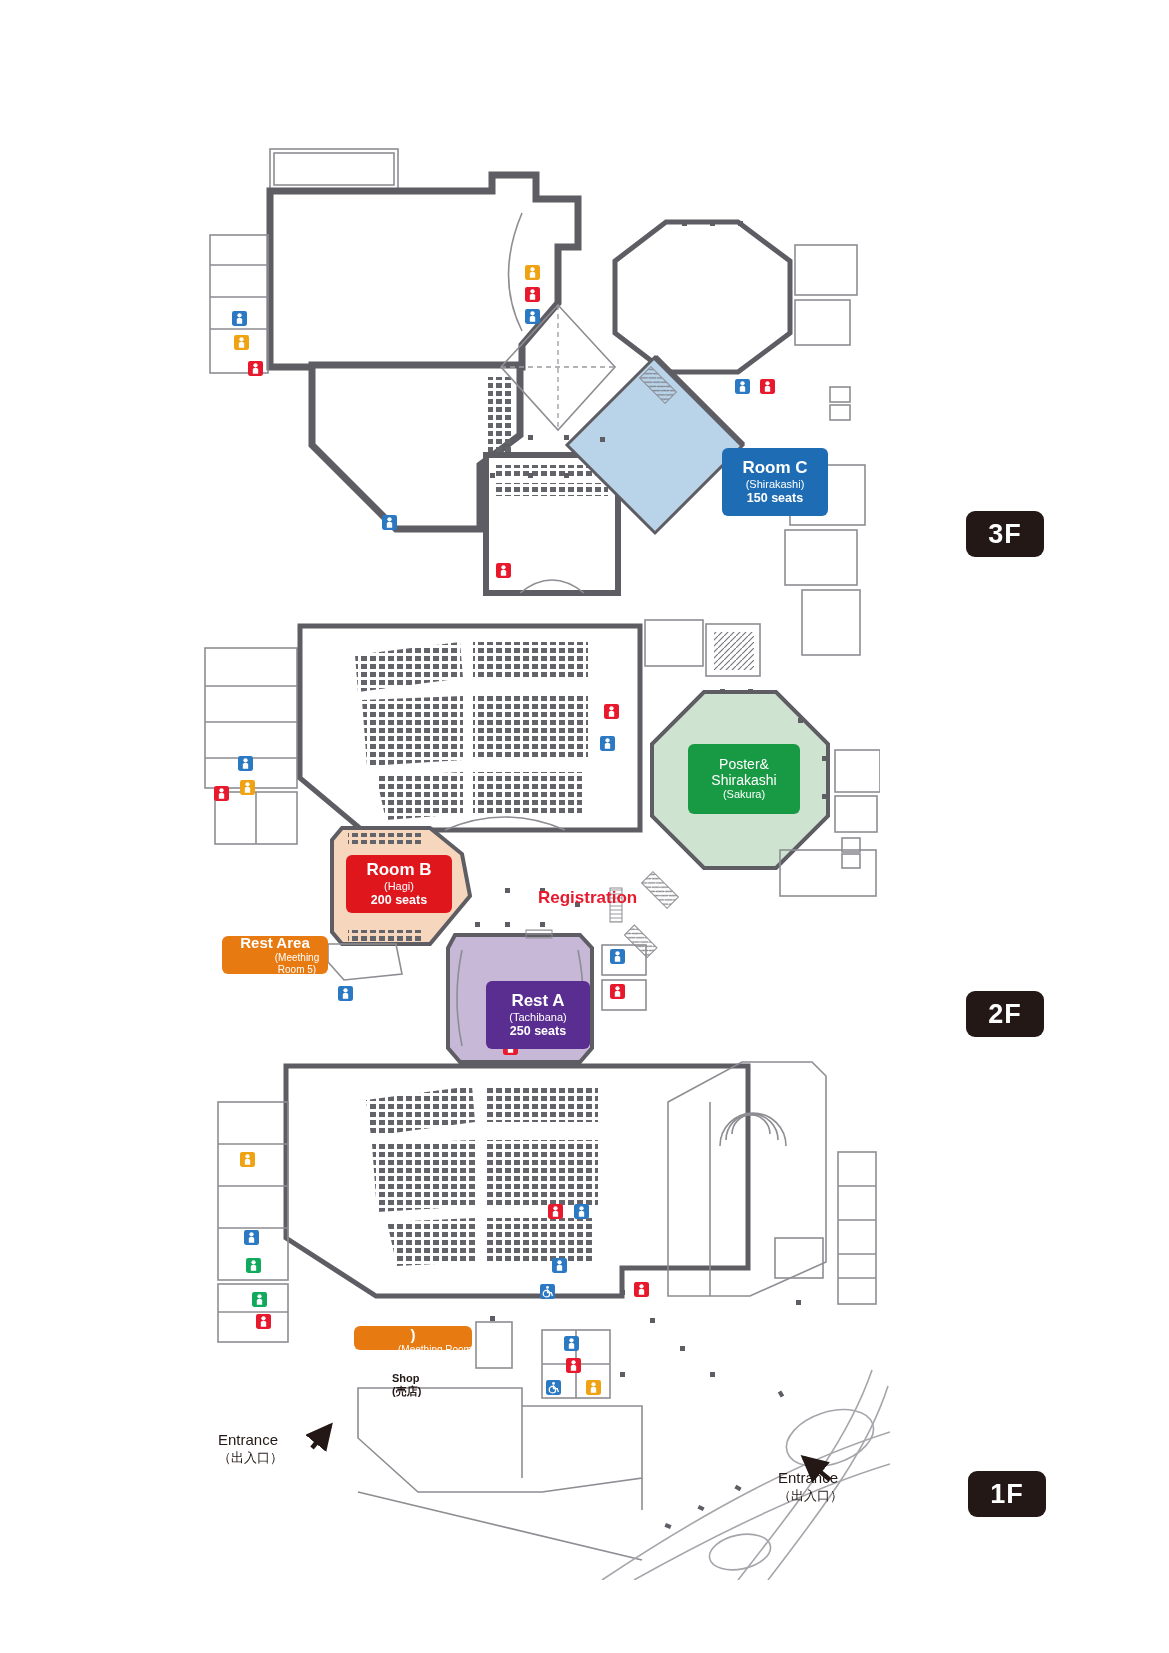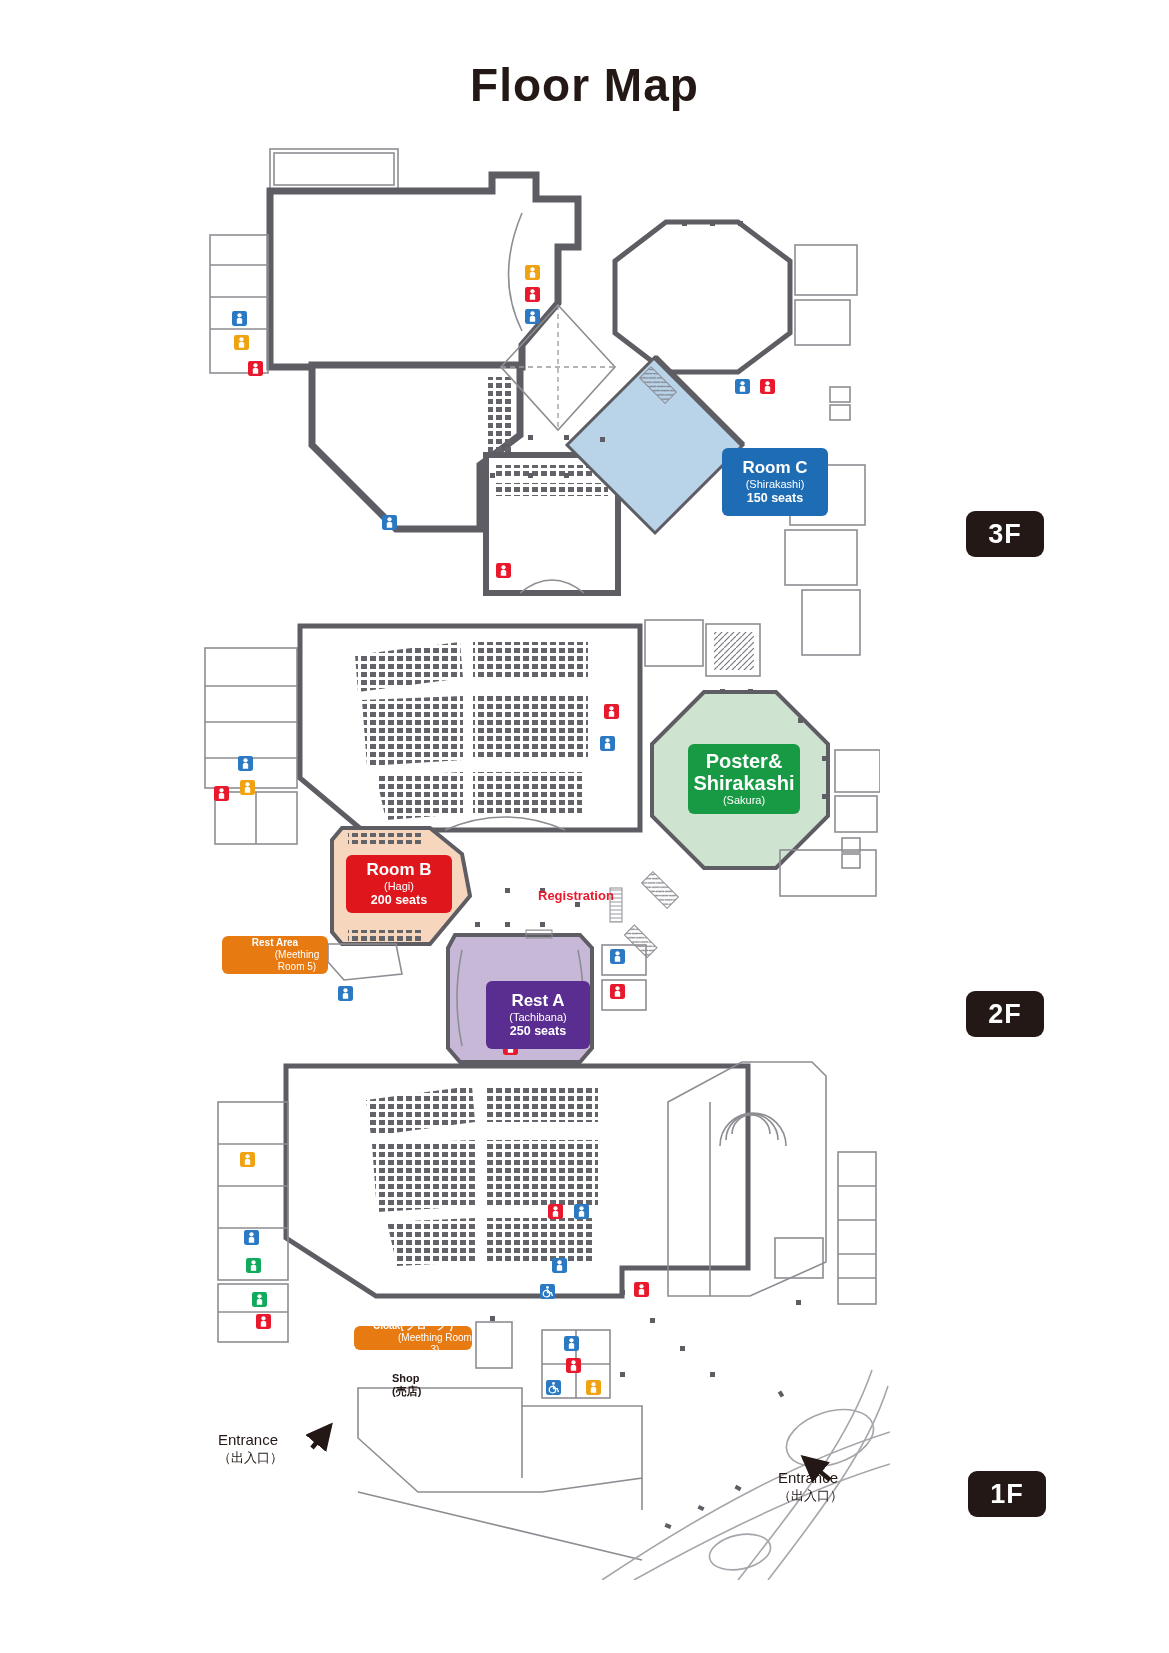--- a/index.html
+++ b/index.html
@@ -20,38 +20,37 @@
   
   .men{color:#2b79c2}.women{color:#e8192c}.baby{color:#f0a312}.svc{color:#11a95c}.wc{color:#2b79c2}
   
   .tag{position:absolute;border-radius:6px;color:#fff;text-align:center;display:flex;
        flex-direction:column;justify-content:center;line-height:1.18;z-index:5;}
   .tag-blue{background:#1e6cb3}.tag-green{background:#189a44}.tag-red{background:#e0161d}
   .tag-purple{background:#5a2e91}.tag-orange{background:#e87a12}
   .t-name{font-size:17px;font-weight:bold;}
   .t-sub{font-size:11px;}
   .t-seats{font-size:12.5px;font-weight:bold;}
-  .t-name-sm{font-size:10px;font-weight:bold;line-height:1.2;}
+  .t-name-sm{font-size:15px;font-weight:bold;line-height:1.2;}
   .t-sub-sm{font-size:10px;font-weight:normal;line-height:1.2;padding-left:44px;}
-  .t-line{font-size:20px;font-weight:bold;line-height:1.08;}
+  .t-line{font-size:14px;font-weight:normal;line-height:1.08;}
   .note{position:absolute;color:#231815;z-index:4;}
-  .registration{position:absolute;color:#e8192c;font-size:13px;font-weight:bold;z-index:4;}
+  .registration{position:absolute;color:#e8192c;font-size:17px;font-weight:bold;z-index:4;}
   .shop{font-size:11px;font-weight:bold;line-height:1.15;}
   .entrance{font-size:15px;line-height:1.3;}
   .entrance .jp{font-size:13px;}
   .badge{position:absolute;width:78px;height:46px;background:#231815;border-radius:9px;
          color:#fff;font-size:27px;font-weight:bold;display:flex;align-items:center;
          justify-content:center;letter-spacing:1px;z-index:5;}
 </style>
 </head>
 <body>
 
 <div class="page">
 
-  <h1 class="title">Floor Map</h1>
 
   <svg width="0" height="0" style="position:absolute">
     <defs>
       <pattern id="seatp" width="9" height="8" patternUnits="userSpaceOnUse">
         <rect width="6" height="5" fill="#63636a"></rect>
       </pattern>
       <pattern id="dg" width="6" height="6" patternUnits="userSpaceOnUse">
         <path d="M0,6 L6,0" stroke="#77777d" stroke-width="1.2" fill="none"></path>
       </pattern>
       <pattern id="hl" width="8" height="4" patternUnits="userSpaceOnUse">

